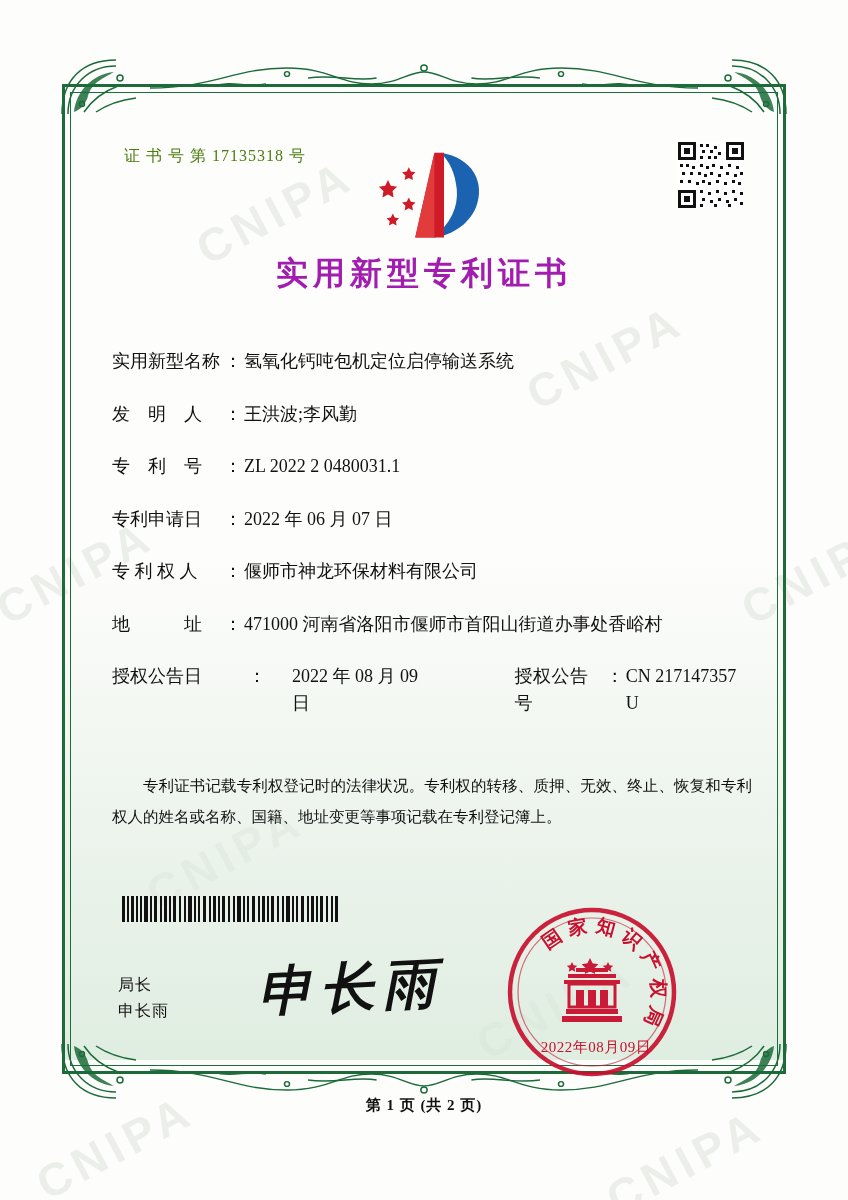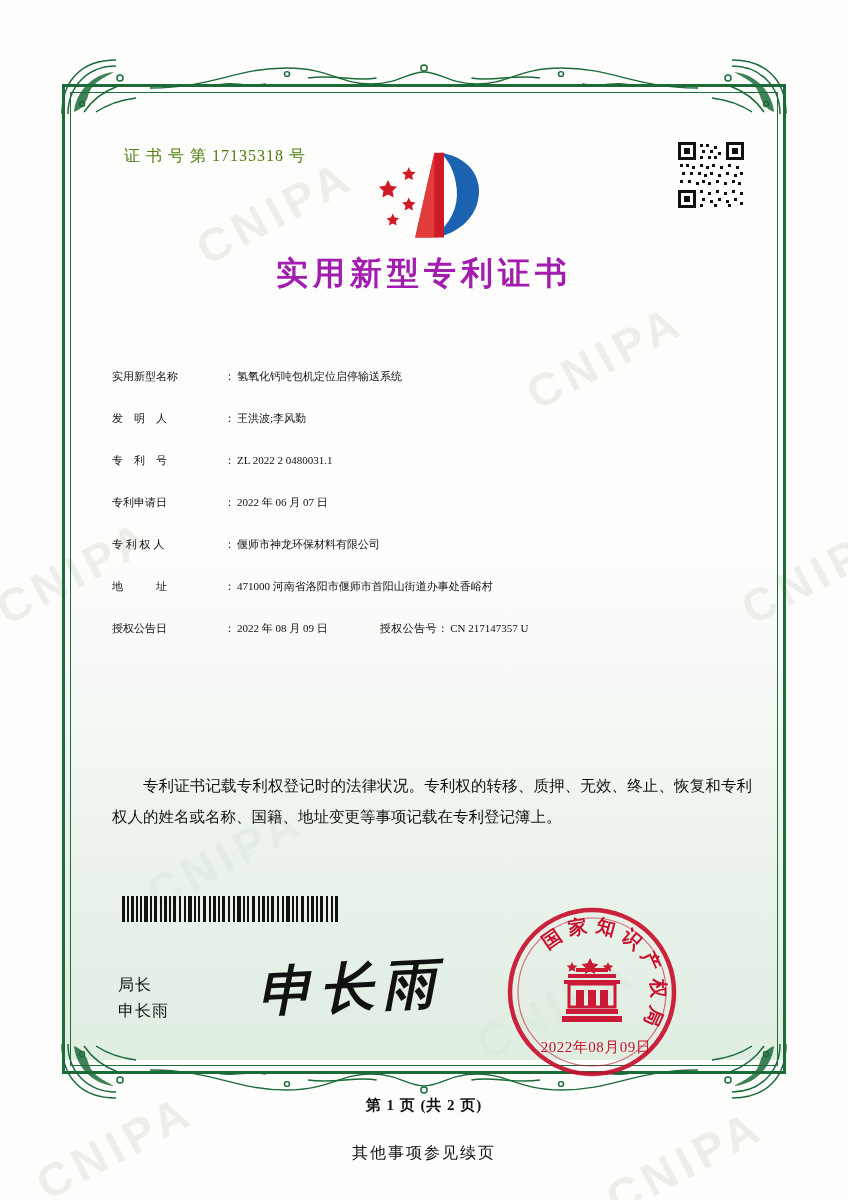--- a/index.html
+++ b/index.html
@@ -118,41 +118,41 @@
     font-size: 32px;
     font-weight: bold;
     letter-spacing: 5px;
     color: #a21caf;
     font-family: "DejaVu Serif", "Liberation Serif", serif;
   }
 
   
   .fields {
     position: absolute;
-    left: 112px; top: 368px; width: 640px;
-    font-size: 11px;
+    left: 112px; top: 348px; width: 640px;
+    font-size: 18px;
     line-height: 1.5;
   }
   .row {
     display: flex;
     align-items: baseline;
     margin-bottom: 25.5px;
   }
   .lbl {
     width: 112px;
     flex: none;
     display: flex;
     justify-content: space-between;
     letter-spacing: 0px;
   }
   .lbl.tight { letter-spacing: 0; }
   .val { flex: 1; }
   .colon { margin: 0 2px 0 0; }
 
-  .row-split { display: flex; align-items: baseline; }
+  .row-split { display: flex; align-items: baseline; gap: 24px; }
   .split-right { margin-left: 52px; display: flex; align-items: flex-start; }
   .split-right .lbl2 { letter-spacing: 0.5px; }
 
   
   .para {
     position: absolute;
     left: 112px; right: 96px;
     font-size: 15.5px;
     line-height: 2.0;
     text-align: justify;
@@ -543,15 +543,14 @@
         <path d="M102 56 l1.6 3.2 3.6 .5 -2.6 2.5 .6 3.6 -3.2-1.7 -3.2 1.7 .6-3.6 -2.6-2.5 3.6-.5z"></path>
         <path d="M58 116 l6 14 h44 l6-14z" opacity="0.0"></path>
       </g>
 
       <path d="M86 148 l3.2 6.6 7.2 1 -5.2 5.1 1.2 7.2 -6.4-3.4 -6.4 3.4 1.2-7.2 -5.2-5.1 7.2-1z" fill="#c8102e" opacity="0"></path>
     </svg>
   </div>
   <div class="seal-date">2022年08月09日</div>
 
   <div class="page-num">第 1 页 (共 2 页)</div>
-  <div class="footnote">其他事项参见续页</div>
 
 </div>
 
 </body></html>

